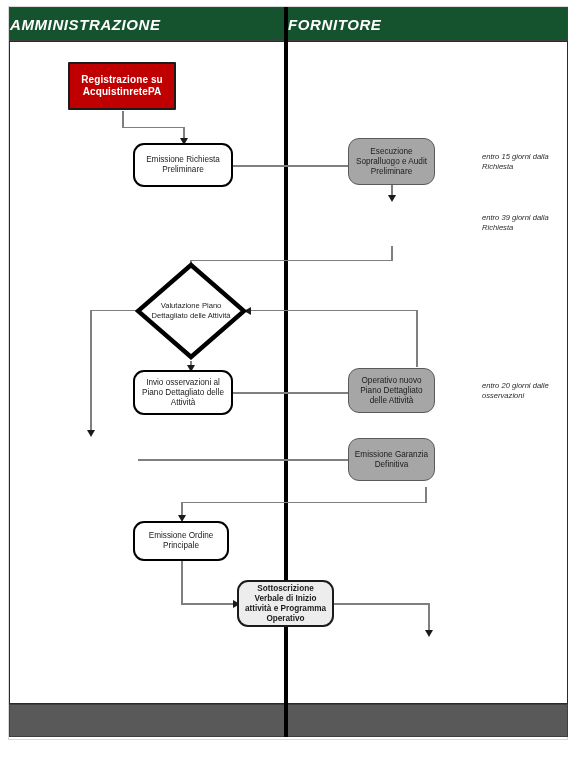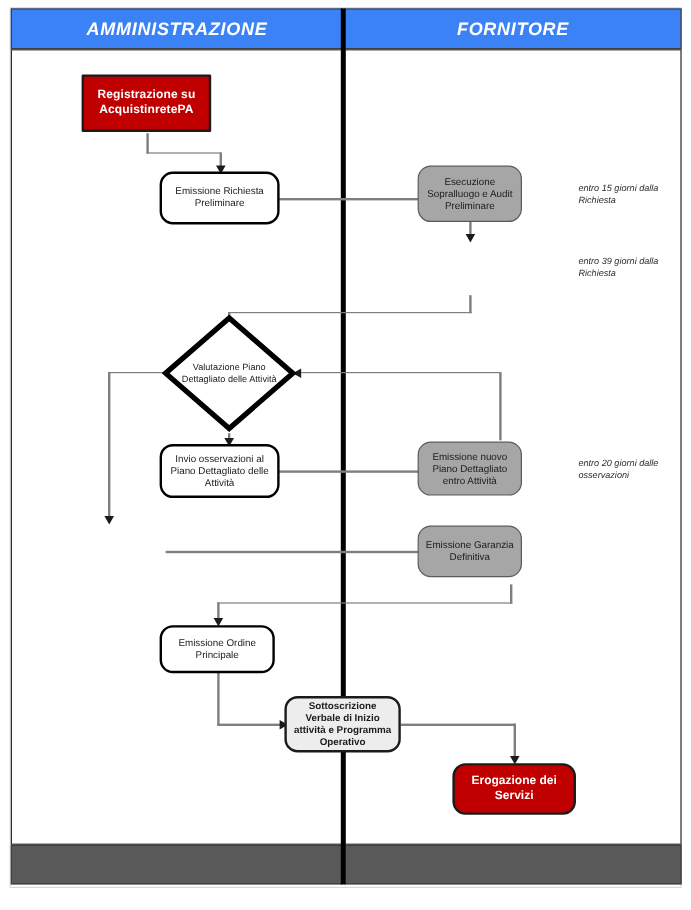--- a/index.html
+++ b/index.html
@@ -21,25 +21,24 @@
     position: absolute;
     left: 8px; top: 6px;
     width: 560px; height: 734px;
     border: 1px solid #d9d9d9;
     background: #ffffff;
   }
   .header-bar {
     position: absolute;
     top: 7px;
     height: 34px;
-    background: #3b82f6;
+    background: #14532d;
     border: 1px solid #3f3f3f;
     display: flex;
     align-items: center;
-    justify-content: center;
   }
   .header-bar.left  { left: 9px;   width: 277px; }
   .header-bar.right { left: 287px; width: 281px; }
   .header-bar span {
     color: #ffffff;
     font-size: 15px;
     font-weight: bold;
     font-style: italic;
     letter-spacing: 0.6px;
     white-space: nowrap;
@@ -270,36 +269,33 @@
       <polygon points="56,3 109,49 56,95 3,49" fill="#ffffff" stroke="#000000" stroke-width="4.4"></polygon>
     </svg>
     <span class="dlabel">Valutazione Piano Dettagliato delle Attività</span>
   </div>
 
   <div class="node n-process" style="left:133px; top:370px; width:100px; height:45px;">
     <span class="txt">Invio osservazioni al Piano Dettagliato delle Attività</span>
   </div>
 
   <div class="node n-gray" style="left:348px; top:368px; width:87px; height:45px;">
-    <span class="txt">Emissione nuovo Piano Dettagliato entro Attività</span>
+    <span class="txt">Operativo nuovo Piano Dettagliato delle Attività</span>
   </div>
   <div class="note l" style="left:482px; top:381px; width:92px;">
     <span>entro 20 giorni dalle osservazioni</span>
   </div>
 
 
   <div class="node n-gray" style="left:348px; top:438px; width:87px; height:43px;">
     <span class="txt">Emissione  Garanzia Definitiva</span>
   </div>
 
   <div class="node n-process" style="left:133px; top:521px; width:96px; height:40px;">
     <span class="txt">Emissione Ordine Principale</span>
   </div>
 
   <div class="node n-shared" style="left:237px; top:580px; width:97px; height:47px;">
     <span class="txt">Sottoscrizione Verbale di Inizio attività  e Programma Operativo</span>
   </div>
 
-  <div class="node n-red-end" style="left:377px; top:636px; width:103px; height:43px;">
-    <span class="txt">Erogazione dei Servizi</span>
-  </div>
 
 </div>
 
 </body></html>

